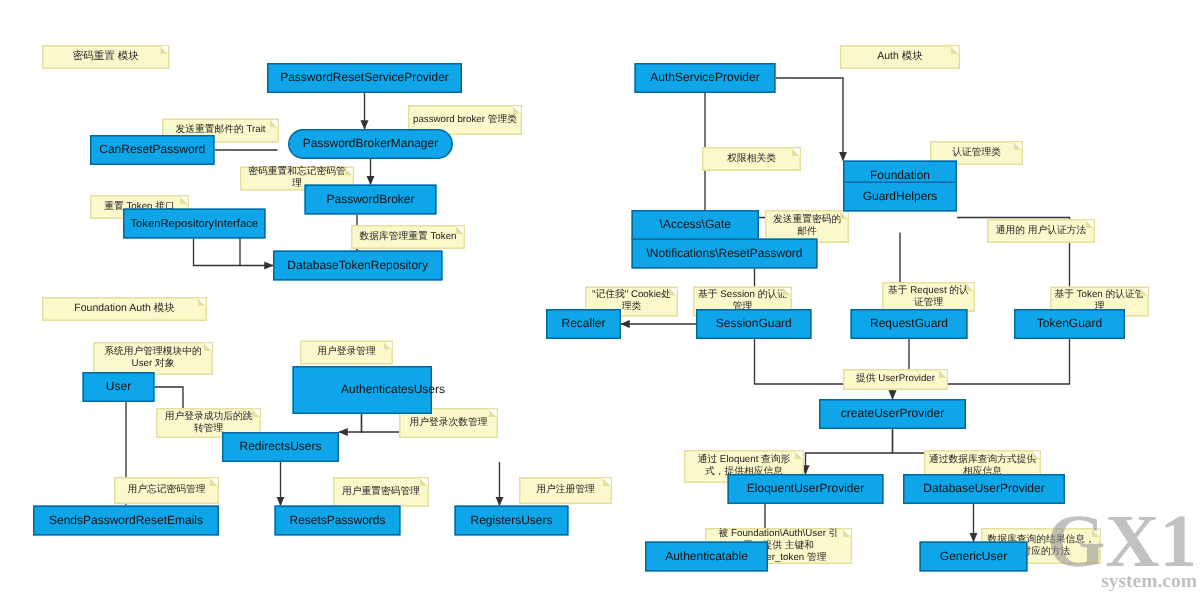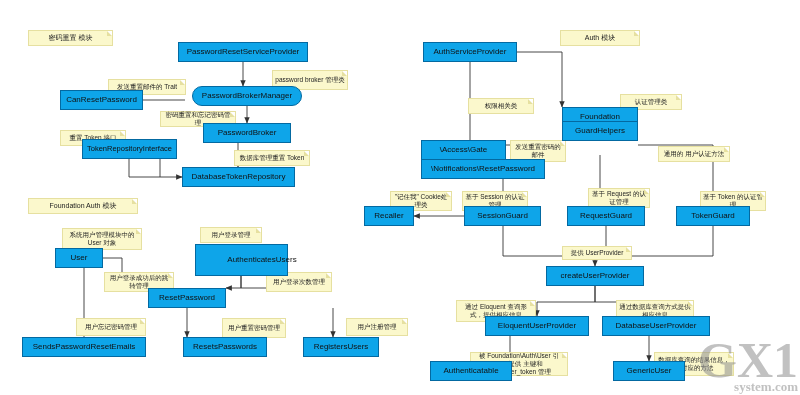--- a/index.html
+++ b/index.html
@@ -305,21 +305,21 @@
     <span>GenericUser</span>
     </div>
 
   <div class="node" style="left:55px;top:248px;width:48px;height:20px;">
     <span>User</span>
     </div>
   <div class="node" style="left:195px;top:244px;width:93px;height:32px;padding-left:43px;">
     <span>AuthenticatesUsers</span>
     </div>
   <div class="node" style="left:148px;top:288px;width:78px;height:20px;">
-    <span>ResetPassword</span>
+    <span>RedirectsUsers</span>
     </div>
   <div class="node" style="left:22px;top:337px;width:124px;height:20px;">
     <span>SendsPasswordResetEmails</span>
     </div>
   <div class="node" style="left:183px;top:337px;width:84px;height:20px;">
     <span>ResetsPasswords</span>
     </div>
   <div class="node" style="left:303px;top:337px;width:76px;height:20px;">
     <span>RegistersUsers</span>
     </div>

